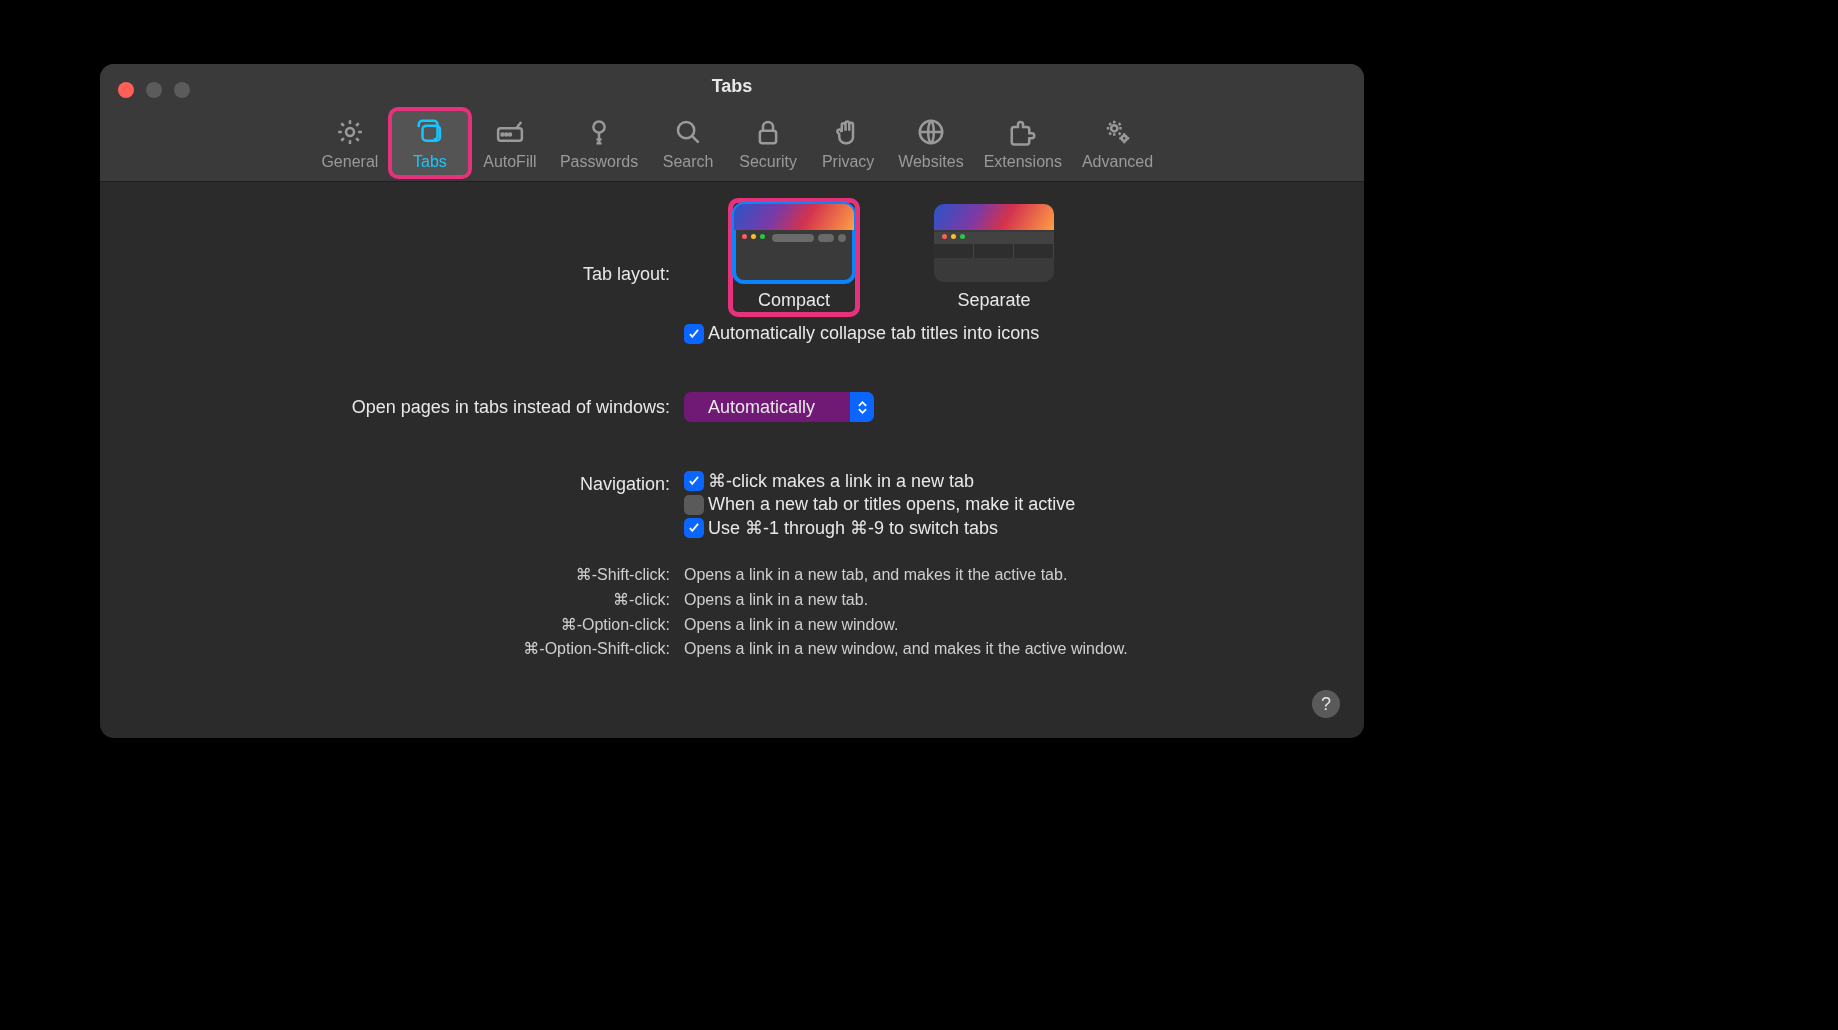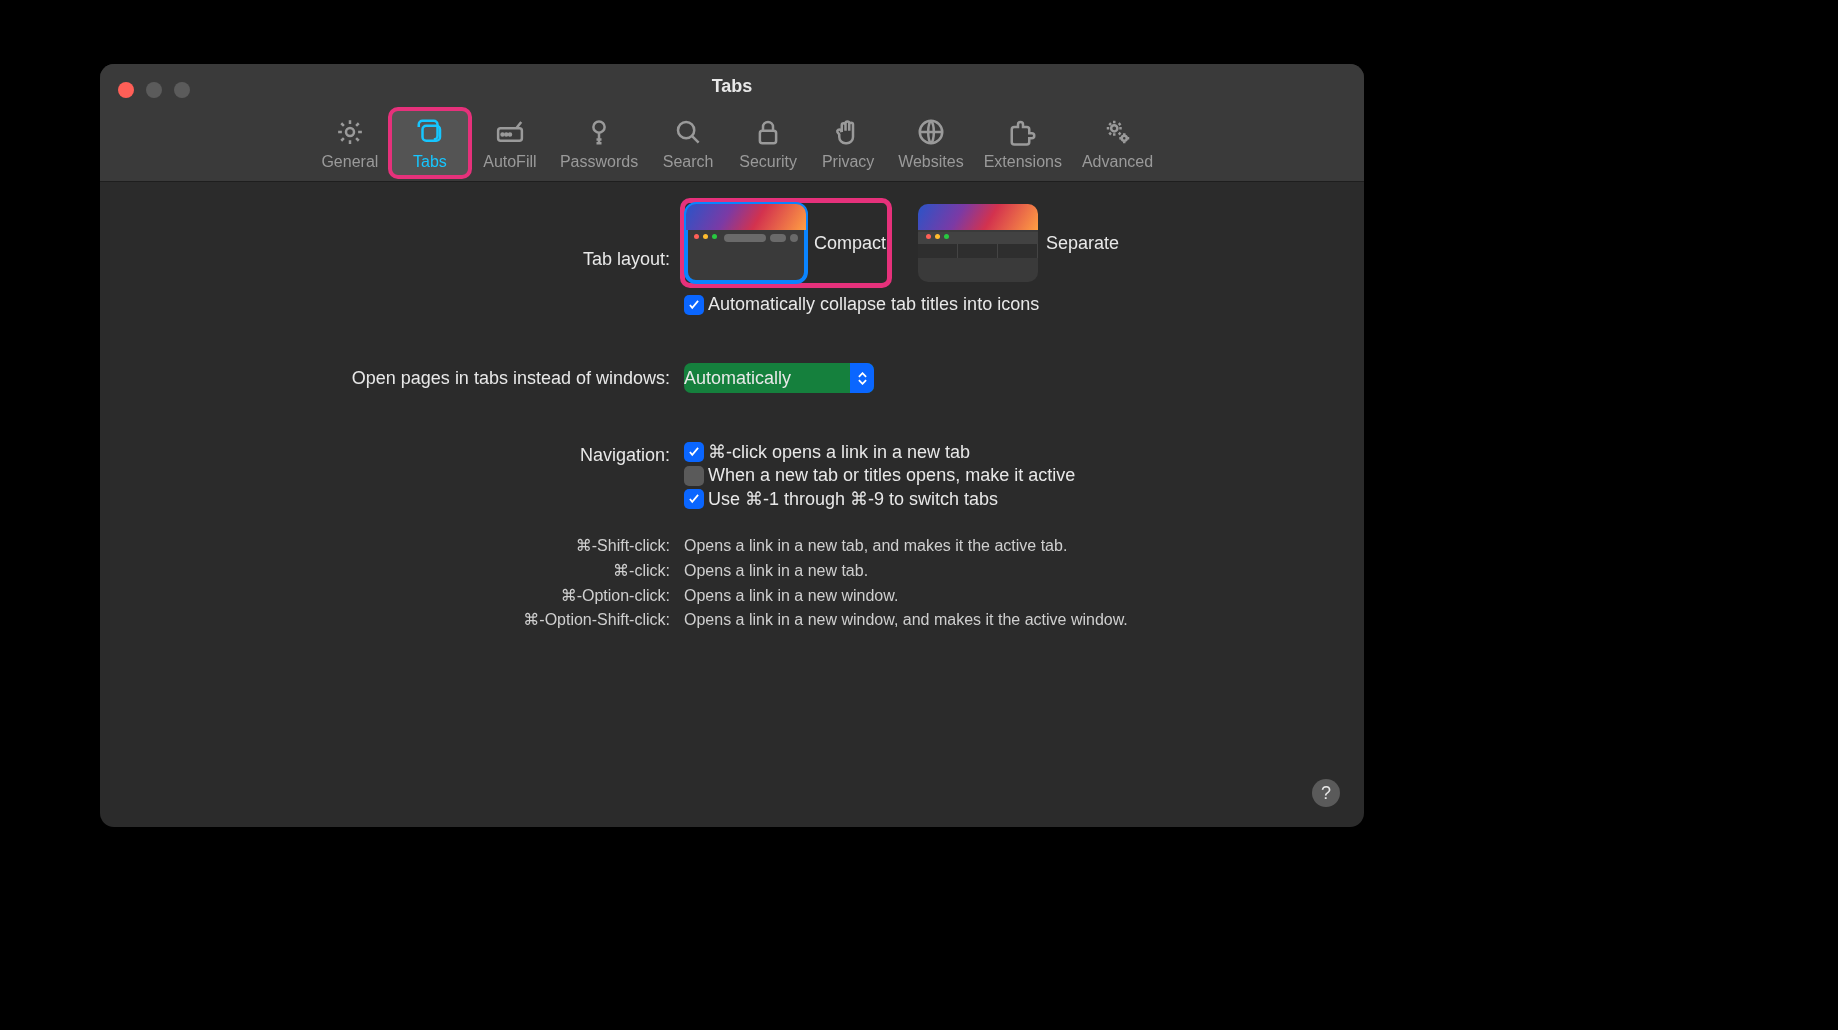--- a/index.html
+++ b/index.html
@@ -9,21 +9,21 @@
     background: #000;
     font-family: -apple-system, "Helvetica Neue", Helvetica, Arial, sans-serif;
     color: #e8e8e8;
     overflow: hidden;
   }
   .window {
     position: absolute;
     left: 100px;
     top: 64px;
     width: 1264px;
-    height: 763px;
+    height: 674px;
     background: #2b2b2b;
     border-radius: 14px;
     box-shadow: 0 20px 50px rgba(0,0,0,0.6);
     overflow: hidden;
   }
   .toolbar {
     background: #3a3a3a;
     height: 118px;
     border-bottom: 1px solid #1e1e1e;
     position: relative;
@@ -109,25 +109,26 @@
     align-self: center;
     padding-top: 0;
   }
 
   .layout-options {
     display: flex;
     gap: 28px;
   }
   .layout-opt {
     display: flex;
-    flex-direction: row;
+    flex-direction: column;
     align-items: center;
     gap: 8px;
     padding: 2px;
     border-radius: 6px;
+    margin-left: 48px;
   }
   .layout-opt.highlighted {
     outline: 5px solid #e6317b;
     outline-offset: -1px;
   }
   .layout-thumb {
     width: 120px;
     height: 78px;
     border-radius: 10px;
     background: #3a3a3a;
@@ -180,24 +181,24 @@
     flex: 0 0 20px;
   }
   .checkbox.checked {
     background: #0a66ff;
   }
   .checkbox.checked svg { stroke:#fff; stroke-width:3; }
 
   .popup {
     display: inline-flex;
     align-items: center;
-    background: #15803d;
+    background: #701a75;
     border-radius: 7px;
     height: 30px;
-    padding: 0 0 0 0;
+    padding: 0 0 0 24px;
     font-size: 18px;
     color: #e8e8e8;
     position: relative;
     min-width: 190px;
   }
   .popup .arrows {
     margin-left: auto;
     width: 24px;
     height: 100%;
     background: #0a66ff;
@@ -422,21 +423,21 @@
       <div class="spacer-row big"></div>
 
       <div class="form-label">Navigation:</div>
       <div>
         <div class="check-row">
           <span class="checkbox checked">
             <svg viewBox="0 0 24 24" width="14" height="14">
                 <path d="M5 12l4 5 10-12" fill="none"></path>
               </svg>
           </span>
-          <span>⌘-click opens a link in a new tab</span>
+          <span>⌘-click makes a link in a new tab</span>
         </div>
         <div class="check-row">
           <span class="checkbox"></span>
           <span>When a new tab or titles opens, make it active</span>
         </div>
         <div class="check-row">
           <span class="checkbox checked">
             <svg viewBox="0 0 24 24" width="14" height="14">
                 <path d="M5 12l4 5 10-12" fill="none"></path>
               </svg>

